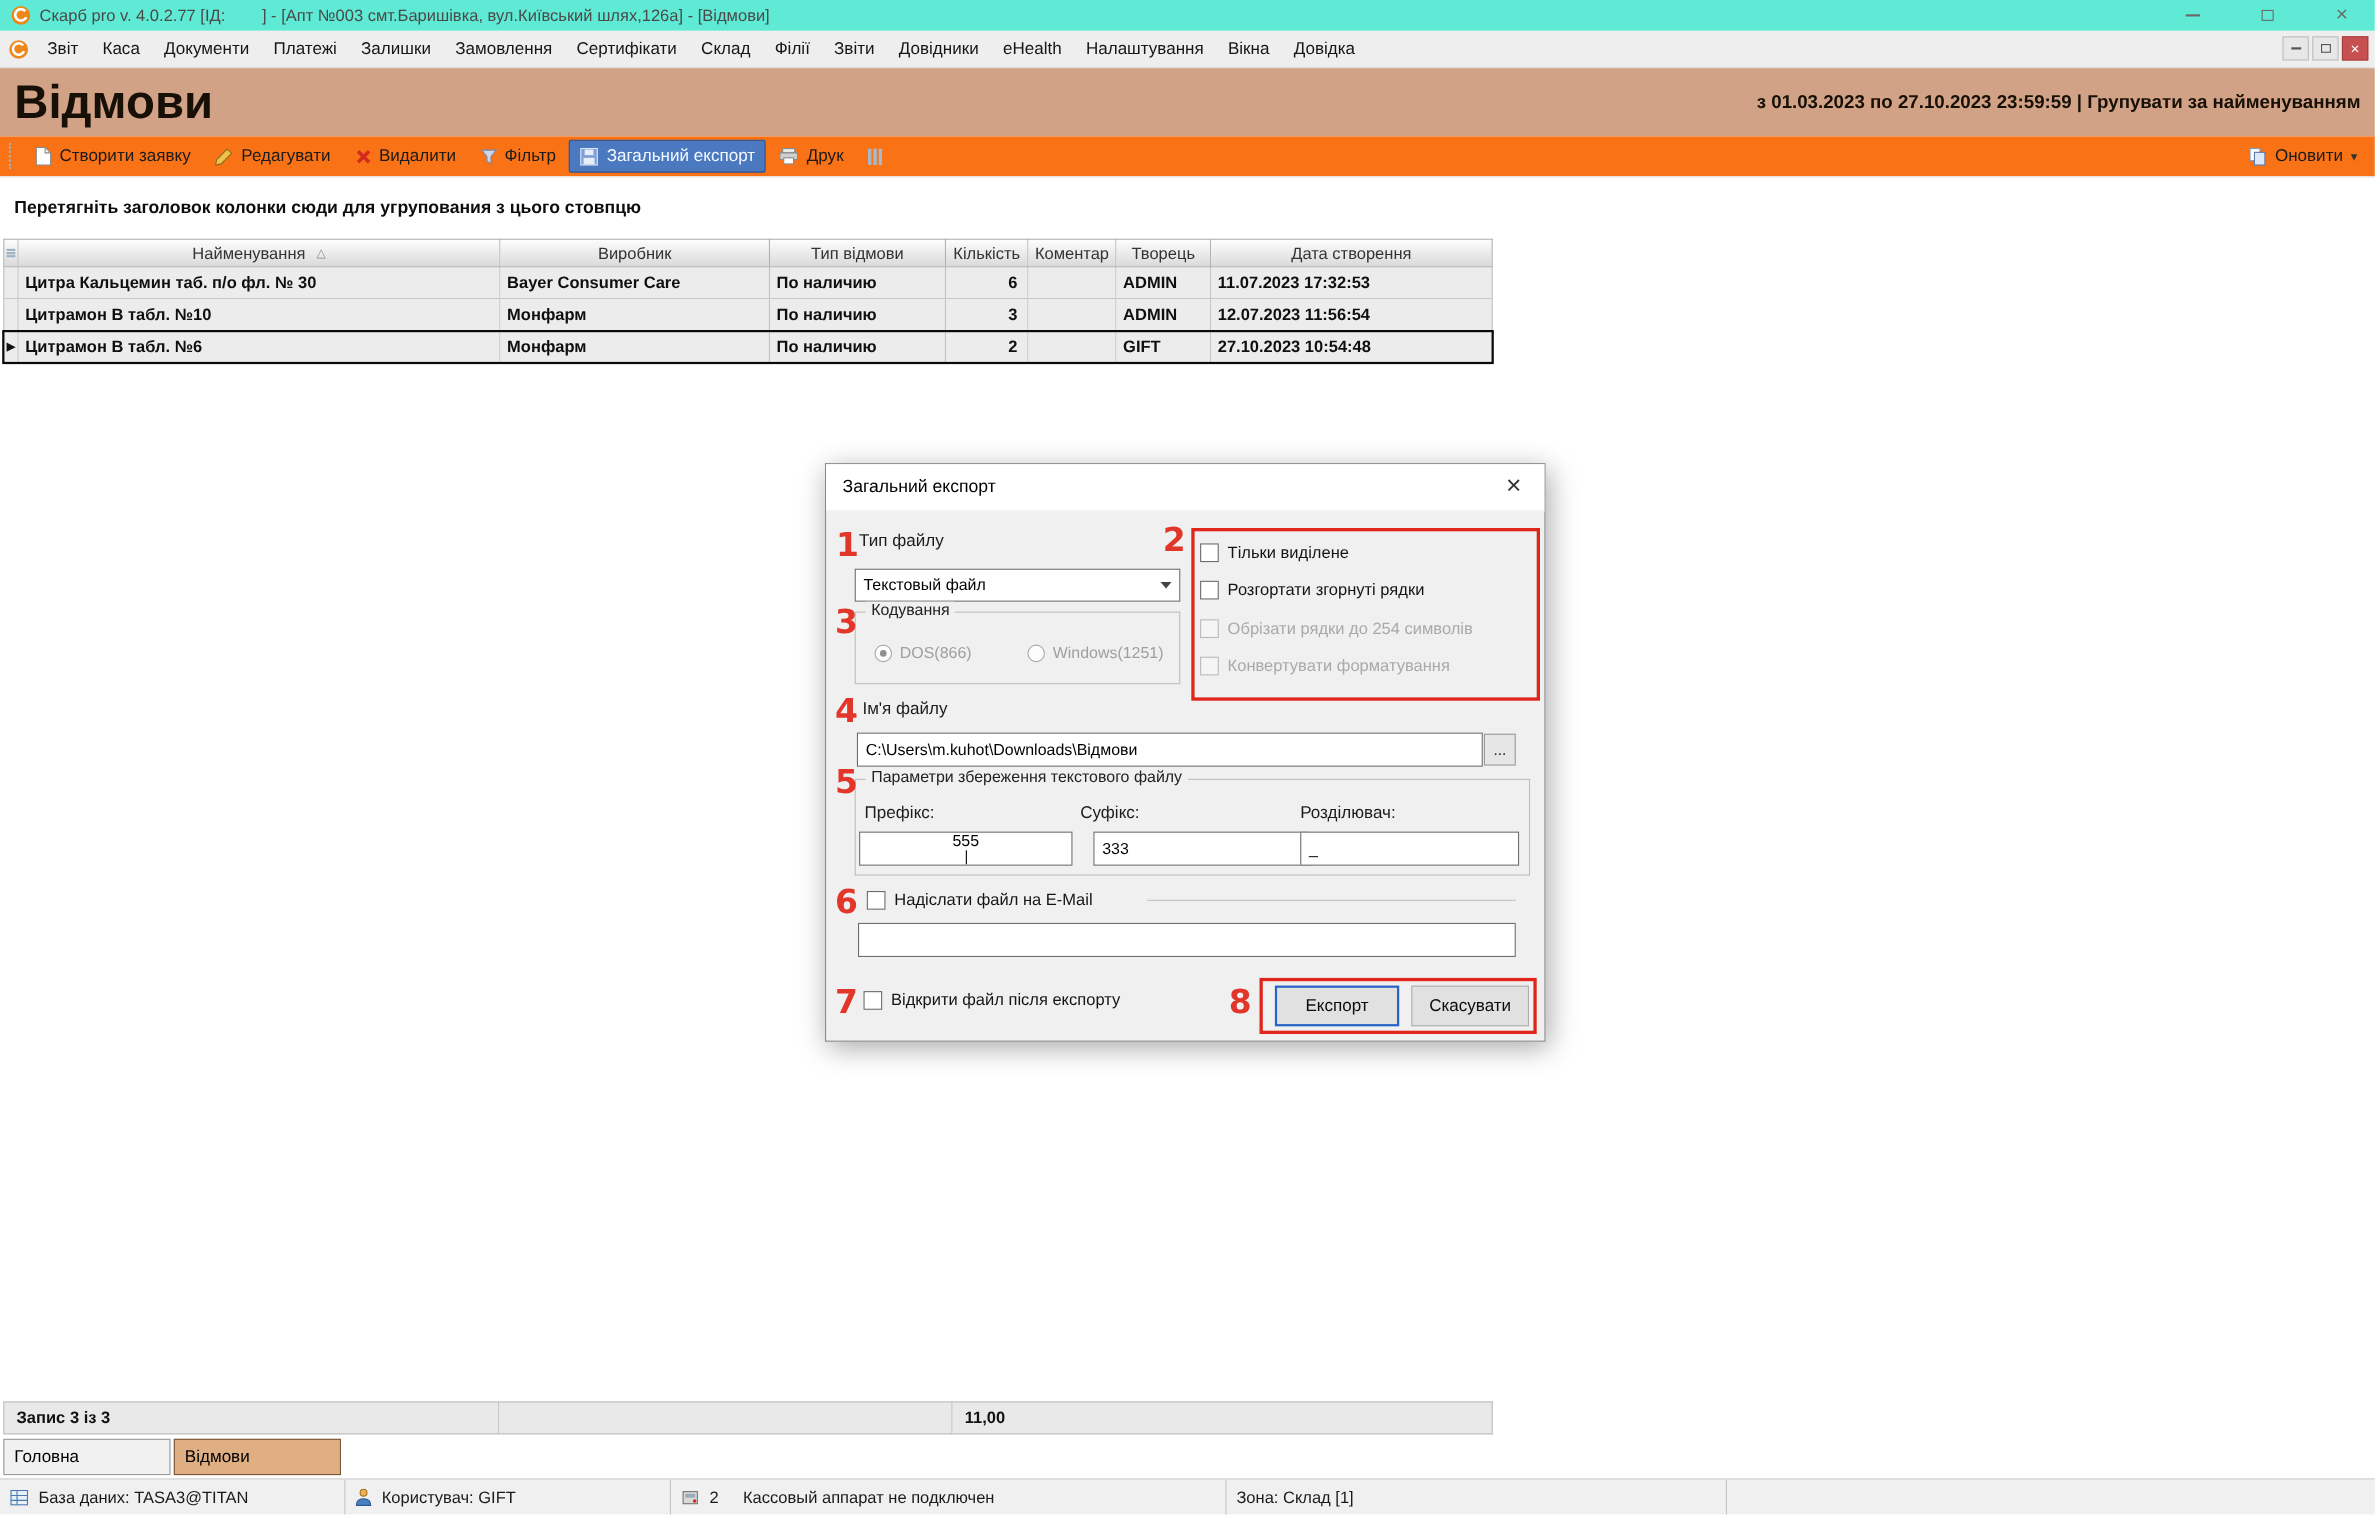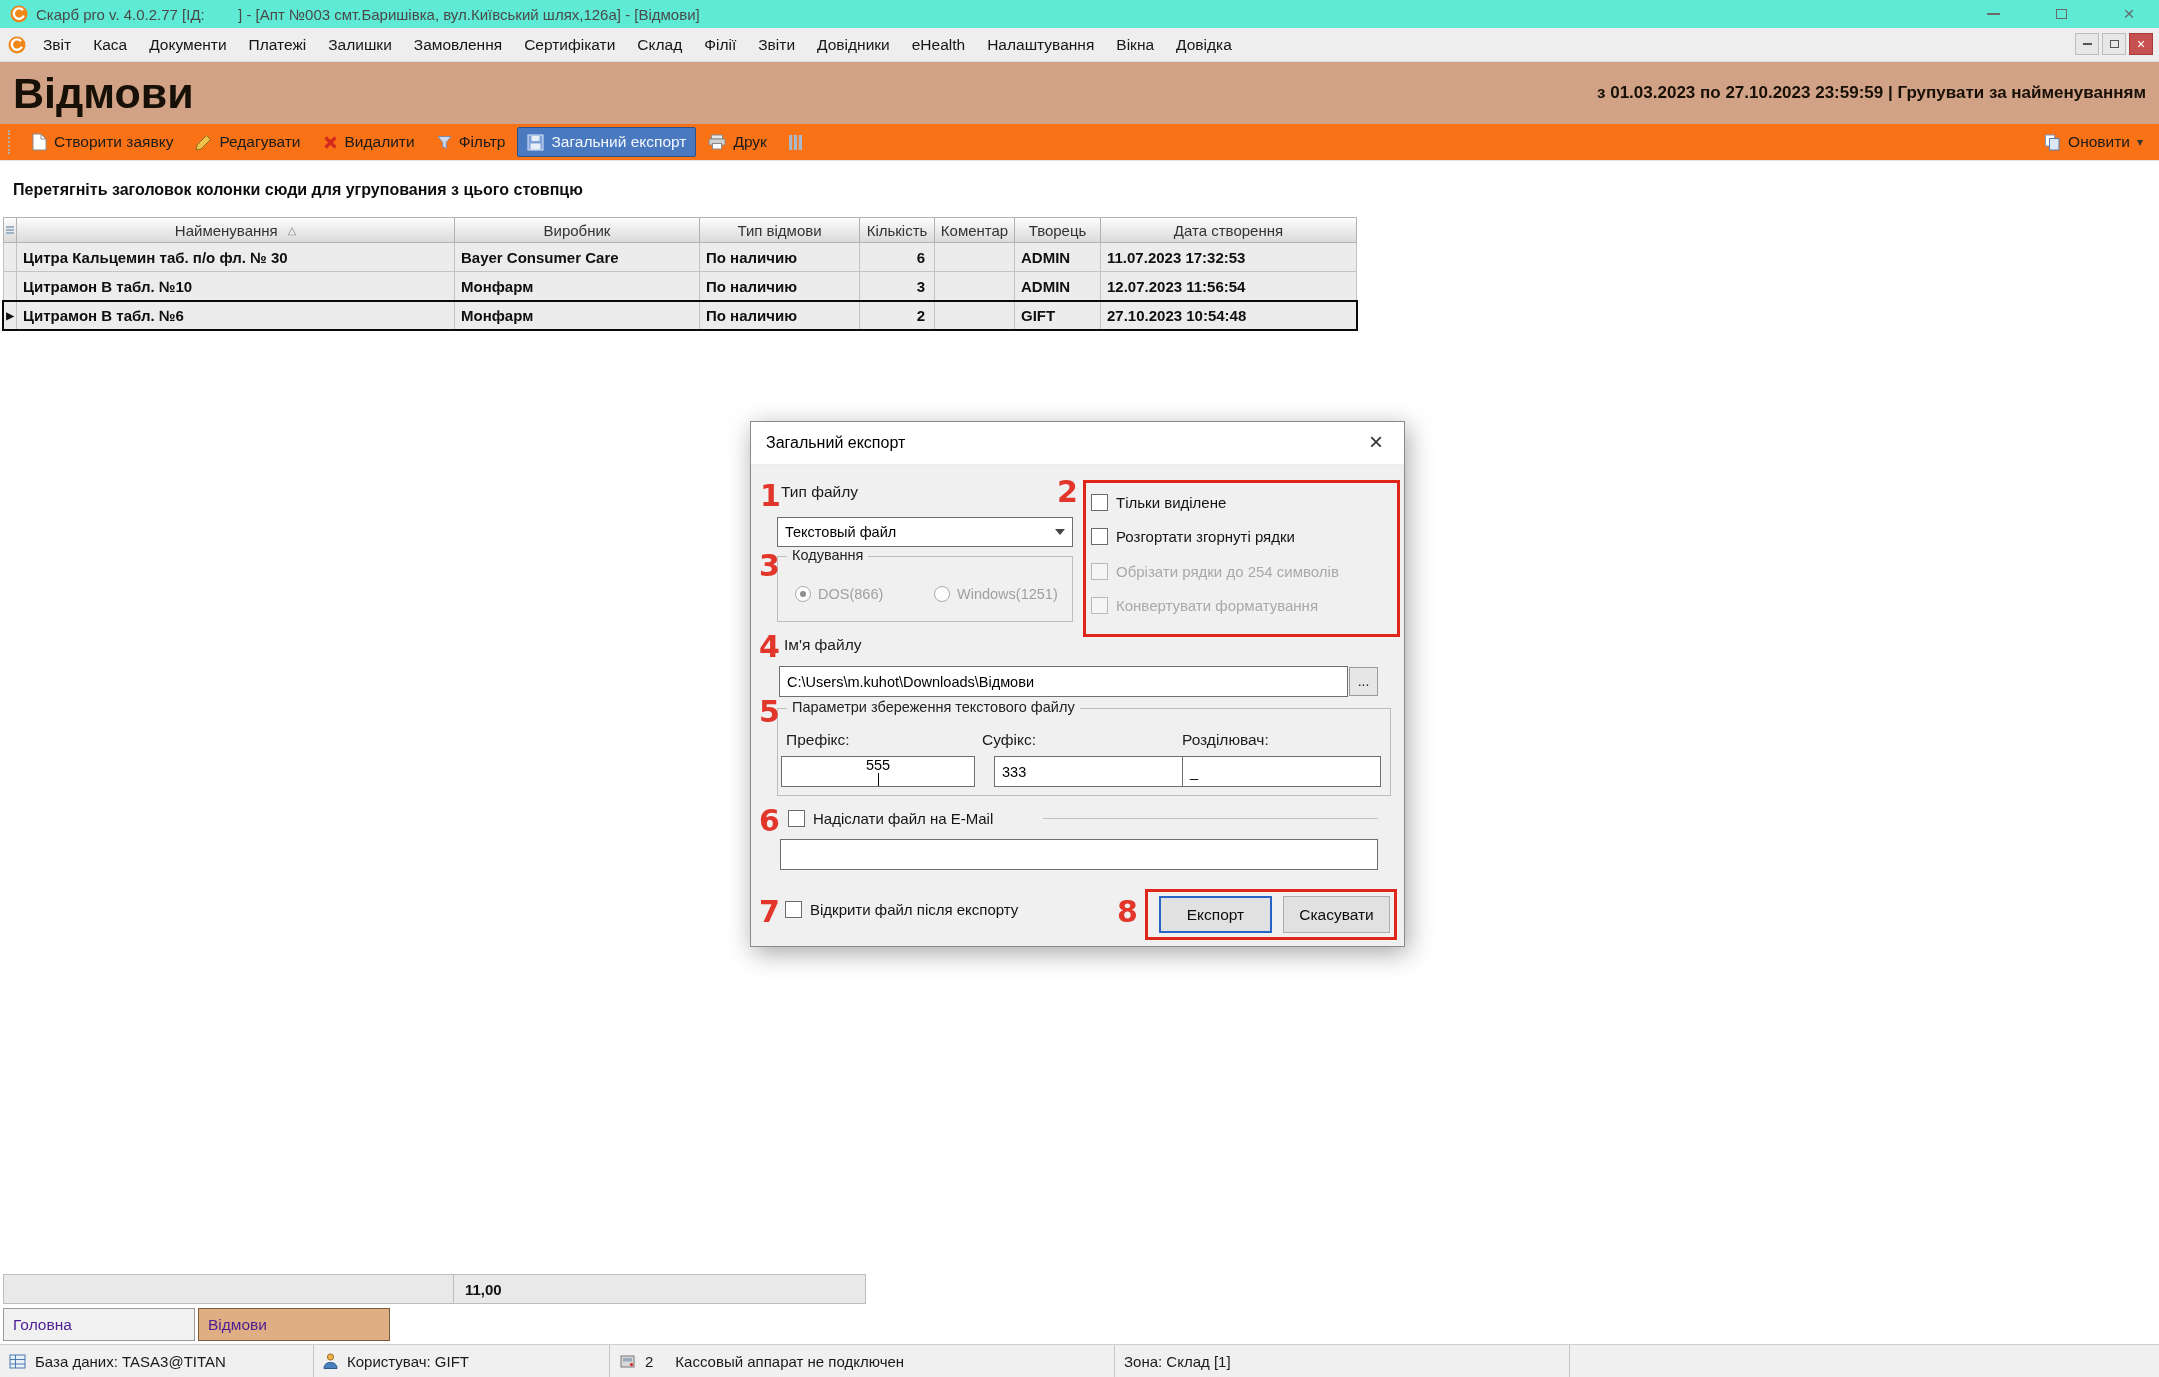--- a/index.html
+++ b/index.html
@@ -70,22 +70,22 @@
   .grid-row.selected { outline:2px solid #0a0a0a; outline-offset:-1px; z-index:2; }
 
   
   .grid-footer { position:absolute; top:1274px; left:3px; display:grid;
                  grid-template-columns:451px 412px 491px; height:30px; }
   .gf-cell { background:#e9e9e9; border:1px solid #bdbdbd; border-left:none; display:flex; align-items:center;
              font-size:15px; font-weight:bold; color:#111; padding-left:11px; }
   .gf-cell:first-child { border-left:1px solid #bdbdbd; }
 
   .tabs { position:absolute; top:1308px; left:3px; display:flex; gap:3px; }
-  .tab { width:192px; height:33px; display:flex; align-items:center; padding-left:9px;
-         background:#f1f1f1; border:1px solid #9a9a9a; font-size:15.5px; color:#4c1d95; }
+  .tab { width:152px; height:33px; display:flex; align-items:center; padding-left:9px;
+         background:#f1f1f1; border:1px solid #9a9a9a; font-size:15.5px; color:#000000; }
   .tab.active { background:#dfae83; border-color:#7a5a3a; }
 
   .statusbar { position:absolute; top:1344px; left:0; right:0; height:33px; background:#f0f0f0;
                border-top:1px solid #cfcfcf; display:flex; align-items:center; font-size:15px; color:#1a1a1a; }
   .sb-sec { height:100%; display:flex; align-items:center; gap:9px; padding-left:9px;
             border-right:1px solid #c6c6c6; }
   .sb-sec.last { border-right:1px solid #c6c6c6; }
   .sb-w1 { width:314px; } .sb-w2 { width:296px; } .sb-w3 { width:505px; } .sb-w4 { width:455px; }
 
   
@@ -303,20 +303,21 @@
     <div class="gr-cell">Цитрамон В табл. №6</div>
     <div class="gr-cell">Монфарм</div>
     <div class="gr-cell">По наличию</div>
     <div class="gr-cell num">2</div>
     <div class="gr-cell"></div>
     <div class="gr-cell">GIFT</div>
     <div class="gr-cell">27.10.2023 10:54:48</div>
   </div>
 
   <div class="grid-footer">
+    <div class="gf-cell">Запис 3 із 3</div>
     <div class="gf-cell"></div>
     <div class="gf-cell">11,00</div>
   </div>
 
   <div class="tabs">
     <div class="tab">
         <span>Головна</span>
       </div>
     <div class="tab active">
         <span>Відмови</span>

